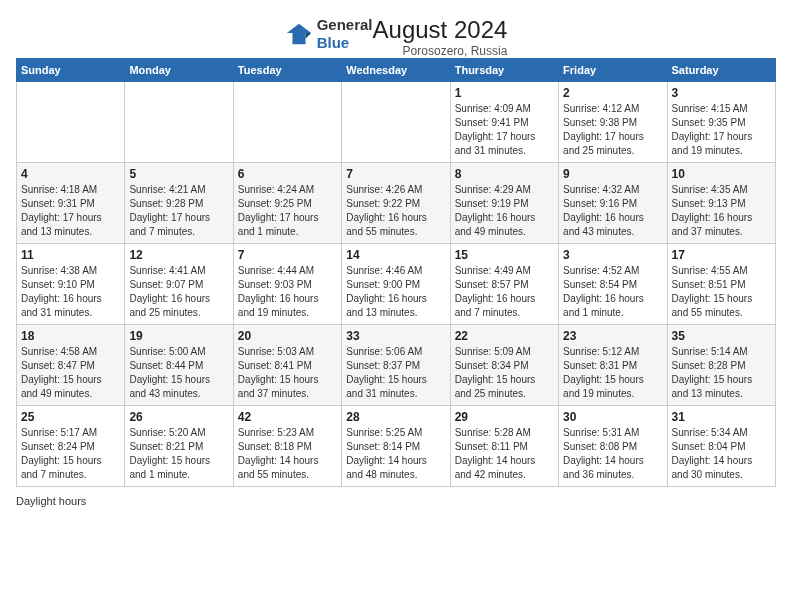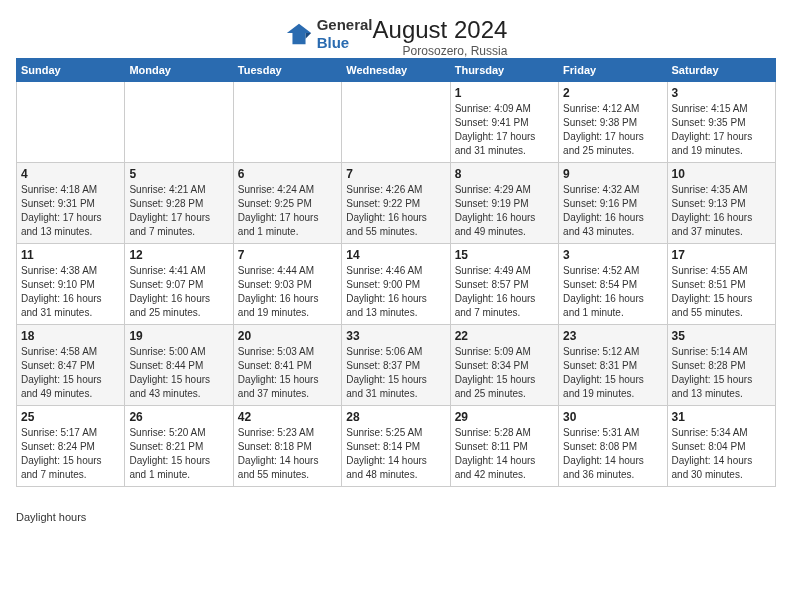--- a/index.html
+++ b/index.html
@@ -79,21 +79,21 @@
     }
     .day-info {
       color: #333;
       line-height: 1.4;
       font-size: 10px;
     }
     td.empty {
       background: #fff;
     }
     .footer {
-      margin-top: 24px;
+      margin-top: 8px;
       font-size: 11px;
       color: #333;
       text-align: left;
     }
   </style>
 </head>
 <body>
 
 <div class="header">
   <div class="logo">

